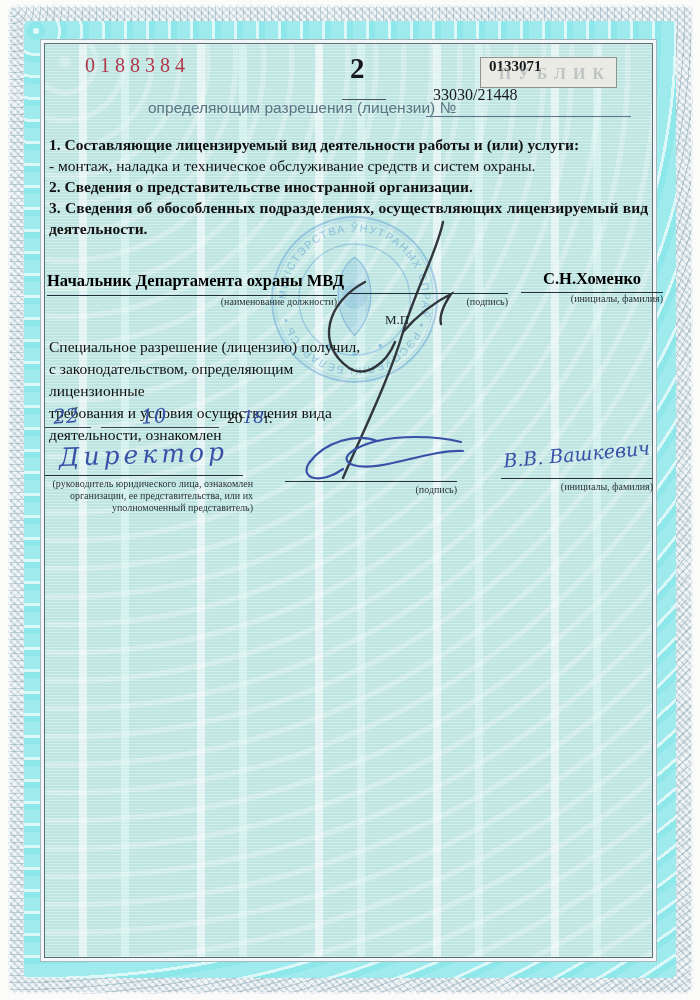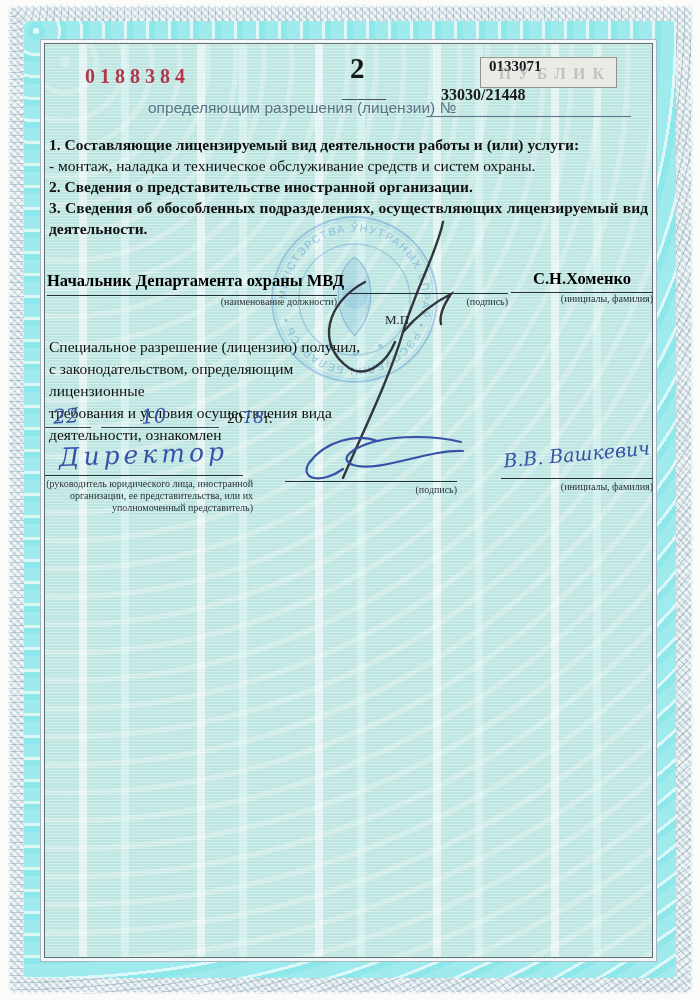--- a/index.html
+++ b/index.html
@@ -19,44 +19,44 @@
     background-image:repeating-radial-gradient(circle at 12px 10px, rgba(255,255,255,.65) 0 3px, rgba(90,225,228,.25) 3px 9px, transparent 9px 22px);}
   .inner-frame{position:absolute;left:40px;top:39px;right:43px;bottom:38px;background:#f3f7f7;padding:3px;box-sizing:border-box;border:1px solid #a8b8bf;}
   .sheet{position:relative;width:100%;height:100%;border:1.5px solid #5d6d75;box-sizing:border-box;
     background-color:#c5eae6;
     background-image:
       repeating-linear-gradient(90deg, rgba(255,255,255,0) 0 34px, rgba(255,255,255,.55) 34px 42px, rgba(255,255,255,0) 42px 76px, rgba(236,252,250,.45) 76px 84px, rgba(255,255,255,0) 84px 118px),
       repeating-linear-gradient(180deg, rgba(255,255,255,.20) 0 1px, rgba(96,160,152,.07) 1px 3px),
       repeating-radial-gradient(circle at 20px 18px, rgba(255,255,255,.30) 0 5px, transparent 6px 28px);}
 
   .abs{position:absolute;}
-  .serial{left:40px;top:21px;font-size:20px;font-weight:bold;color:#b0374a;letter-spacing:5px;text-align:right;}
+  .serial{left:40px;top:10px;font-size:20px;font-weight:normal;color:#b0374a;letter-spacing:5px;text-align:right;}
   .sheet-word{left:183px;top:6px;font-family:"DejaVu Serif",serif;font-weight:bold;font-size:37px;letter-spacing:5px;color:#ccc0ee;
     text-shadow:1px 0 #7b6cb4,-1px 0 #7b6cb4,0 1px #7b6cb4,0 -1px #7b6cb4,1px 1px #7b6cb4,-1px -1px #7b6cb4;}
   .sheet-number{left:305px;top:8px;font-size:29px;font-weight:bold;color:#15191c;}
   .sheet-number-line{left:297px;top:55px;width:44px;border-top:1.6px solid #44545f;}
   .code-box{left:424px;top:13px;width:137px;height:31px;background:#ebebe6;border:1px solid #8f948e;box-sizing:border-box;margin-left:11px;}
   .code-box-number{position:absolute;left:8px;top:0px;font-size:15px;font-weight:bold;color:#17191b;}
   .code-box-ghost{position:absolute;right:5px;top:7px;font-size:16px;font-weight:bold;color:rgba(146,156,160,.50);letter-spacing:7px;}
-  .license-number{left:388px;top:42px;font-size:16px;font-weight:bold;color:#17191b;margin-left:8px;}
+  .license-number{left:388px;top:42px;font-size:16px;font-weight:normal;color:#17191b;}
   .subtitle{left:103px;top:55px;font-family:"Liberation Sans",sans-serif;font-size:15.5px;color:#5d7486;}
   .subtitle-line{left:381px;top:72px;width:205px;border-top:1.5px solid #5d7486;}
 
   .clauses{left:4px;top:90px;width:599px;font-size:15.5px;line-height:21px;color:#111;}
   .clause-bold{font-weight:bold;}
   .clause-justify{text-align:justify;}
 
   .hr-dark{border-top:1.6px solid #22303a;}
   .caption{font-size:10px;color:#2a333a;text-align:right;line-height:12px;}
 
   .off-left{left:2px;top:227px;width:290px;}
   .off-position{font-size:16.5px;font-weight:bold;white-space:nowrap;padding-bottom:4px;border-bottom:1.6px solid #22303a;}
   .off-mid-line{left:305px;top:249px;width:158px;}
   .off-mid-caption{left:305px;top:252px;width:158px;}
-  .off-right{left:466px;top:225px;width:142px;}
+  .off-right{left:476px;top:225px;width:142px;}
   .off-name{font-size:16.5px;font-weight:bold;text-align:center;padding-bottom:3px;border-bottom:1.6px solid #22303a;}
   .seal-mark{left:340px;top:268px;font-size:13px;color:#20262b;}
 
   .stamp{left:222px;top:168px;width:175px;height:175px;opacity:.8;}
   .pen-top{left:250px;top:140px;width:210px;height:300px;pointer-events:none;}
 
   .ack{left:4px;top:292px;width:340px;font-size:15.5px;line-height:22px;color:#111;white-space:pre-line;}
 
   .hand{font-style:italic;color:#3950a8;font-family:"DejaVu Serif",serif;}
   .day-hw{left:8px;top:360px;font-size:20px;transform:rotate(-4deg);}
@@ -148,21 +148,21 @@
       <div class="abs hand day-hw">22</div>
       <div class="abs date-line1"></div>
       <div class="abs hand month-hw">10</div>
       <div class="abs date-line2"></div>
       <div class="abs year-group">
         <span>20</span><span class="hand year-hw">18</span><span>г.</span>
       </div>
 
       <div class="abs hand dir-hw">Директор</div>
       <div class="abs rec-left-line hr-dark"></div>
-      <div class="abs rec-left-caption caption">(руководитель юридического лица, иностранной
+      <div class="abs rec-left-caption caption">(руководитель юридического лица, ознакомлен
 организации, ее представительства, или их
 уполномоченный представитель)</div>
 
       <svg class="abs rec-mid-sig" viewBox="0 0 190 55">
         <g fill="none" stroke="#3950a8" stroke-width="2.2" stroke-linecap="round">
           <path d="M62,40 C40,56 18,50 28,34 C44,12 76,4 96,12 C72,18 56,30 72,36 C98,44 148,20 182,22"></path>
           <path d="M96,12 C116,7 152,6 180,13"></path>
         </g>
       </svg>
       <div class="abs rec-mid-line hr-dark"></div>

